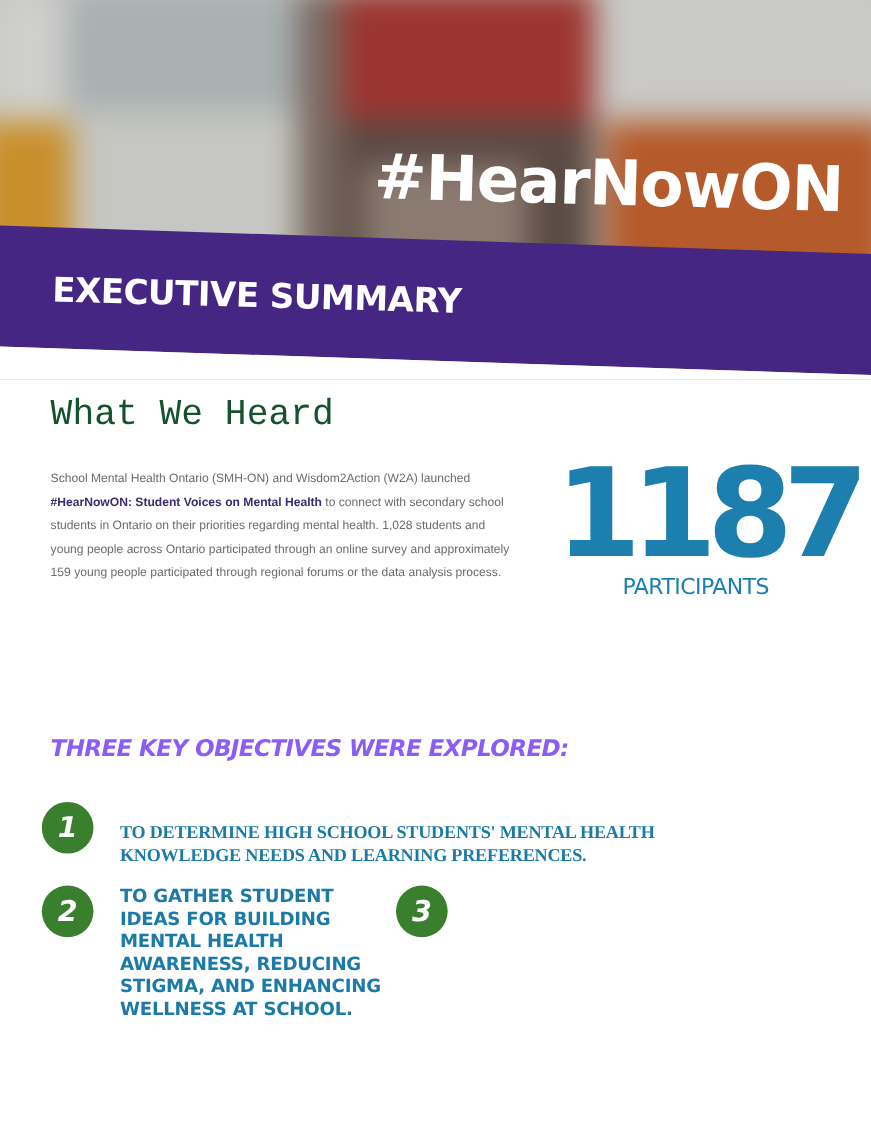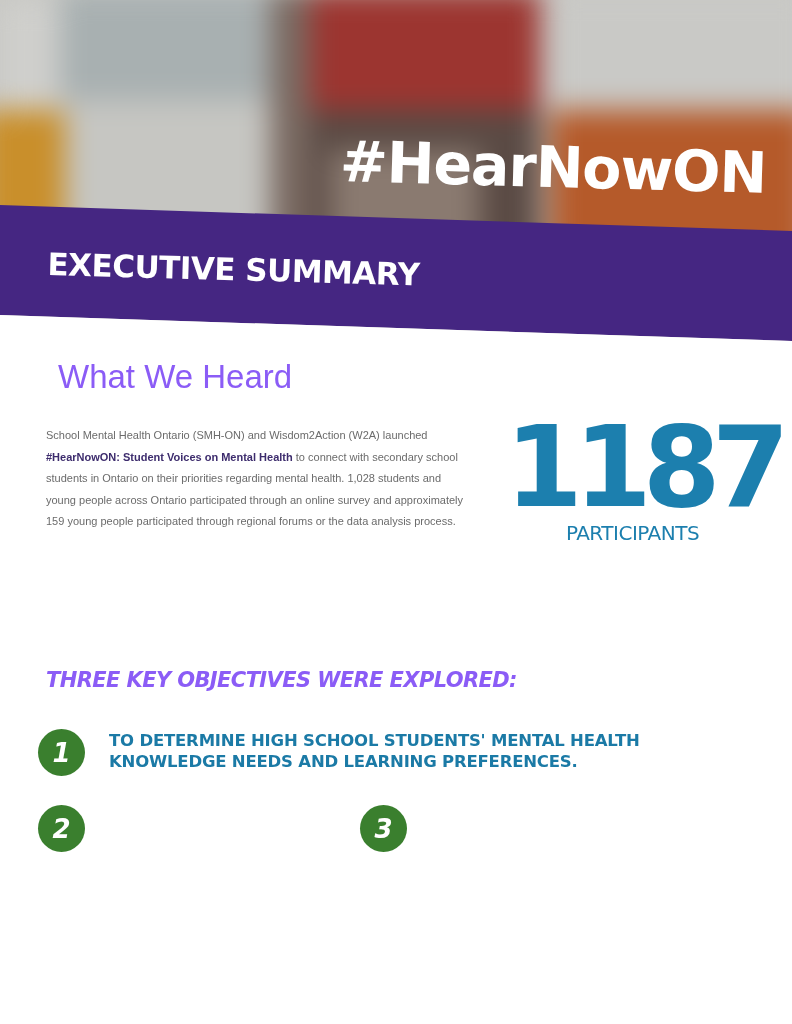--- a/index.html
+++ b/index.html
@@ -21,35 +21,35 @@
     .b10 { left: 300px; top: 20px; width: 40px; height: 280px; background: #7a6a62; }
 
     .hashtag { position: absolute; left: 341px; top: 128px; font-family: "DejaVu Sans", sans-serif; font-weight: bold; font-size: 57px; color: #ffffff; letter-spacing: -1px; transform: rotate(1.6deg); transform-origin: left top; white-space: nowrap; }
 
     
     .band { position: absolute; left: 0; top: 0; width: 792px; height: 345px; }
     .band svg { position: absolute; left: 0; top: 0; }
     .band-title { position: absolute; left: 48px; top: 246px; font-family: "DejaVu Sans", sans-serif; font-weight: bold; font-size: 31px; color: #ffffff; letter-spacing: -0.5px; transform: rotate(1.6deg); transform-origin: left top; white-space: nowrap; }
 
     
-    .section-title { position: absolute; left: 58px; top: 358px; font-family: Liberation Sans, sans-serif; font-size: 33px; color: #8b5cf6; font-weight: normal; }
+    .section-title { position: absolute; left: 46px; top: 358px; font-family: Liberation Mono, monospace; font-size: 33px; color: #14532d; font-weight: normal; }
     .intro { position: absolute; left: 46px; top: 425px; width: 420px; font-family: "Liberation Sans", sans-serif; font-size: 11px; line-height: 21.5px; color: #6b6b6b; }
     .intro b { color: #3d2c6d; }
 
     .stat { position: absolute; left: 505px; top: 415px; width: 255px; text-align: center; color: #1c7fae; }
     .stat-number { font-family: "DejaVu Sans", sans-serif; font-weight: bold; font-size: 112px; line-height: 104px; letter-spacing: -9px; }
     .stat-label { font-family: "DejaVu Sans", sans-serif; font-weight: normal; font-size: 20px; line-height: 32px; letter-spacing: -0.5px; margin-top: -2px; }
 
     .objectives-heading { position: absolute; left: 46px; top: 668px; font-family: "DejaVu Sans", sans-serif; font-weight: bold; font-style: italic; font-size: 21px; color: #8b5cf6; letter-spacing: -0.6px; white-space: nowrap; }
 
     .objective { position: absolute; display: flex; align-items: flex-start; }
     .num-badge { width: 47px; height: 47px; border-radius: 50%; background: #3a7f2e; color: #ffffff; font-family: "DejaVu Sans", sans-serif; font-weight: bold; font-style: italic; font-size: 26px; display: flex; align-items: center; justify-content: center; flex: 0 0 auto; }
     .obj-text { font-family: "DejaVu Sans", sans-serif; font-weight: bold; font-size: 16.5px; line-height: 20.5px; color: #1b7aa6; letter-spacing: -0.2px; }
     .o1 { left: 38px; top: 729px; }
-    .o1 .obj-text { margin-left: 24px; margin-top: 2px; width: 580px; }
+    .o1 .obj-text { margin-left: 24px; margin-top: 18px; width: 580px; font-family: Liberation Serif, serif; }
     .o2 { left: 38px; top: 805px; }
     .o2 .obj-text { margin-left: 24px; margin-top: 0px; width: 250px; }
     .o3 { left: 360px; top: 805px; }
     .o3 .obj-text { margin-left: 21px; margin-top: 0px; width: 330px; }
   </style>
 </head>
 <body>
 
 <div class="hero">
   <div class="hero-blocks">
@@ -86,17 +86,18 @@
 
 <div class="objectives-heading">THREE KEY OBJECTIVES WERE EXPLORED:</div>
 
 <div class="objective o1">
   <div class="num-badge">1</div>
   <div class="obj-text">TO DETERMINE HIGH SCHOOL STUDENTS' MENTAL HEALTH KNOWLEDGE NEEDS AND LEARNING PREFERENCES.</div>
 </div>
 
 <div class="objective o2">
   <div class="num-badge">2</div>
+  <div class="obj-text">TO GATHER STUDENT IDEAS FOR BUILDING MENTAL HEALTH AWARENESS, REDUCING STIGMA, AND ENHANCING WELLNESS AT SCHOOL.</div>
 </div>
 
 <div class="objective o3">
   <div class="num-badge">3</div>
 </div>
 
 </body></html>

